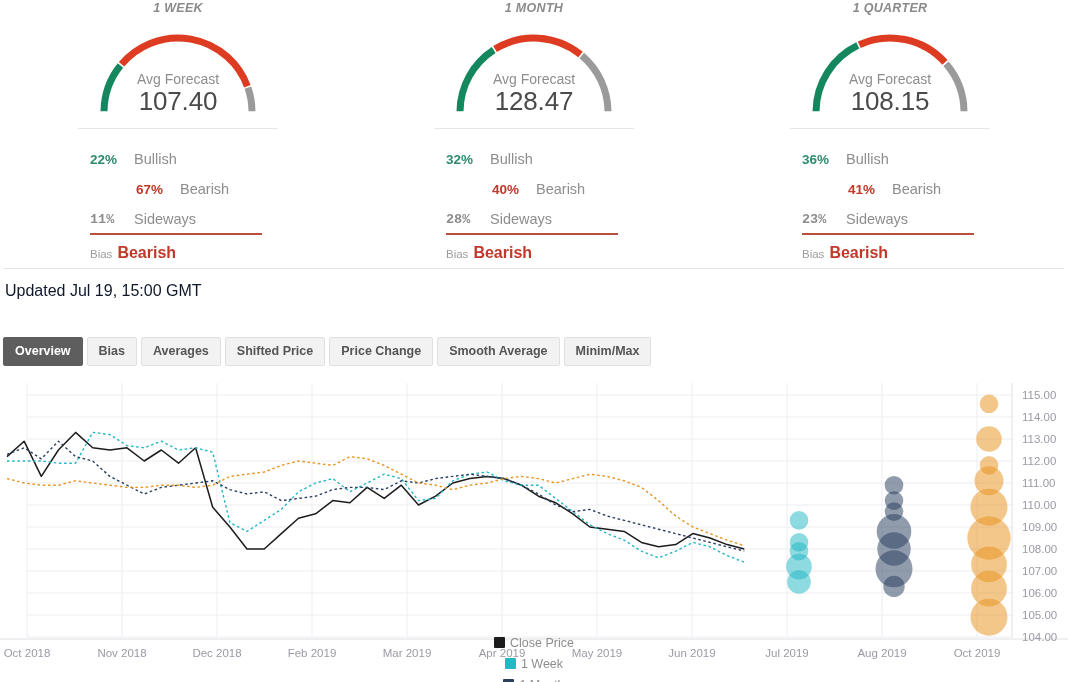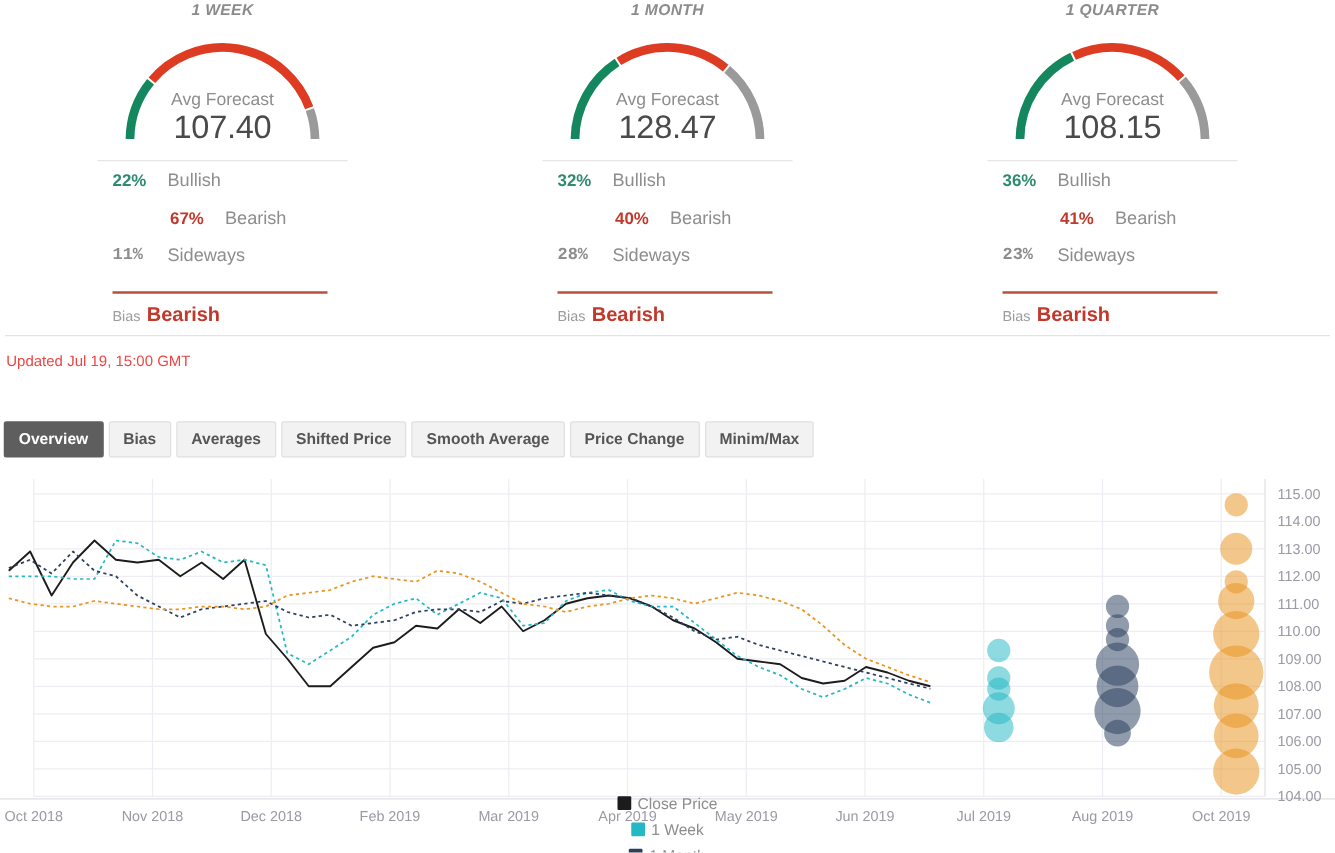--- a/index.html
+++ b/index.html
@@ -64,21 +64,21 @@
     margin: 0 auto;
     padding-top: 12px;
   }
   .hr-top {
     border-top: 1px solid #e6e6e6;
     margin: 0 0 8px 0;
   }
   .sent-list { padding: 0; margin: 0; }
   .sent-row {
     display: flex;
-    align-items: flex-start;
+    align-items: flex-end;
     height: 30px;
     padding-left: 12px;
   }
   .sent-pct {
     width: 44px;
     font-size: 13.5px;
     font-weight: bold;
     text-align: left;
   }
   .sent-lbl {
@@ -102,22 +102,22 @@
   .bias-lbl { font-size: 11.5px; color: #9b9b9b; margin-right: 5px; }
   .bias-val { font-size: 16px; font-weight: bold; color: #c0392b; }
 
   .section-divider {
     border-top: 1px solid #e3e3e3;
     width: 1060px;
     margin: 0 0 0 4px;
   }
 
   .updated {
-    font-size: 12px;
-    color: #ef4444;
+    font-size: 16px;
+    color: #0f172a;
     padding: 13px 0 0 5px;
     height: 40px;
   }
 
   
   .tabs {
     display: flex;
     gap: 4px;
     padding-left: 3px;
     height: 46px;
@@ -296,22 +296,22 @@
 
 <div class="section-divider"></div>
 
 <div class="updated">Updated Jul 19, 15:00 GMT</div>
 
 <div class="tabs">
     <div class="tab active"><span>Overview</span></div>
     <div class="tab"><span>Bias</span></div>
     <div class="tab"><span>Averages</span></div>
     <div class="tab"><span>Shifted Price</span></div>
+    <div class="tab"><span>Price Change</span></div>
     <div class="tab"><span>Smooth Average</span></div>
-    <div class="tab"><span>Price Change</span></div>
     <div class="tab"><span>Minim/Max</span></div>
   </div>
 
 <div class="chart-area">
   <svg width="1068" height="282" viewBox="0 0 1068 282">
     <g>
         <line x1="27" y1="12" x2="1012" y2="12" stroke="#ededf3" stroke-width="1"></line>
         <line x1="27" y1="34" x2="1012" y2="34" stroke="#ededf3" stroke-width="1"></line>
         <line x1="27" y1="56" x2="1012" y2="56" stroke="#ededf3" stroke-width="1"></line>
         <line x1="27" y1="78" x2="1012" y2="78" stroke="#ededf3" stroke-width="1"></line>

